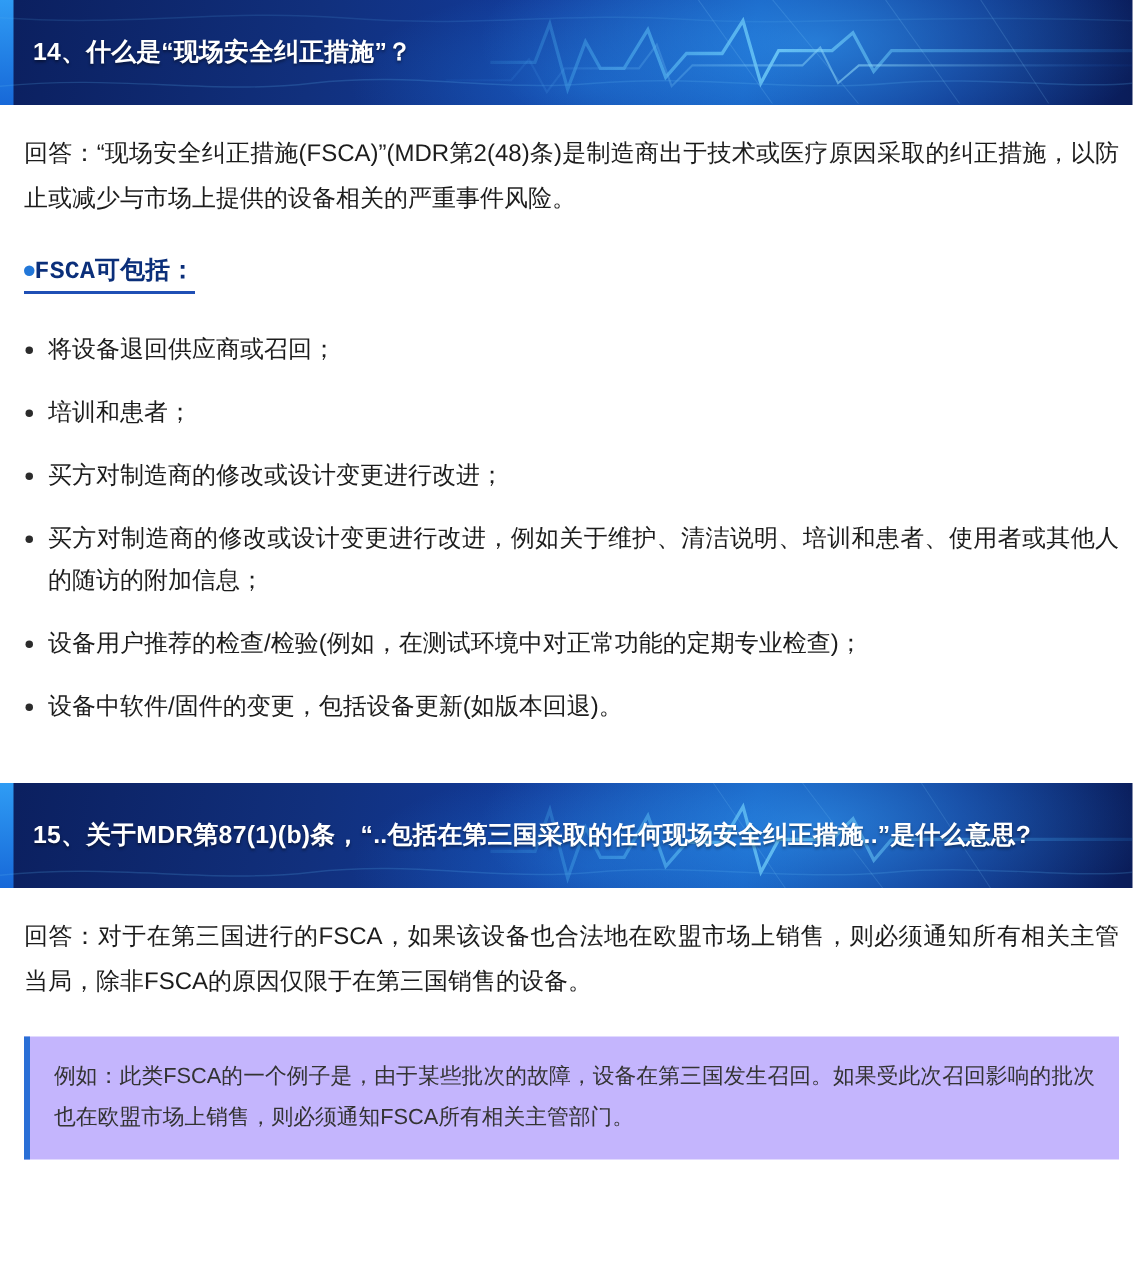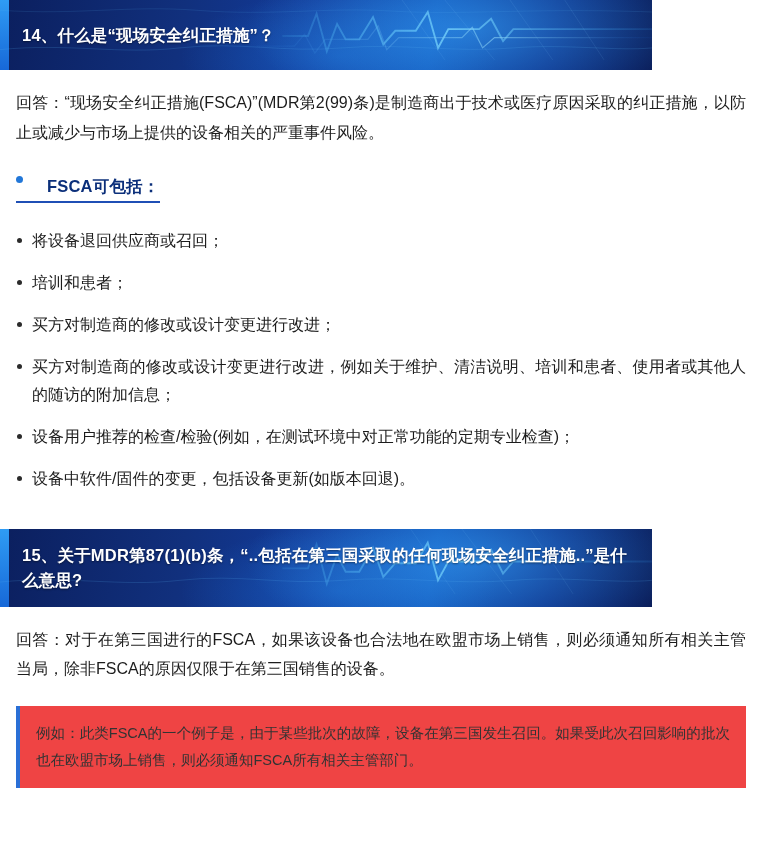--- a/index.html
+++ b/index.html
@@ -18,21 +18,21 @@
     width: 762px;
     min-height: 843px;
     position: relative;
     background: #ffffff;
     overflow: hidden;
   }
 
   
   .banner {
     position: relative;
-    width: 652px;
+    width: 755px;
     min-height: 70px;
     background:
       radial-gradient(ellipse 320px 120px at 72% 40%, rgba(60,170,255,0.55) 0%, rgba(10,40,120,0.0) 70%),
       radial-gradient(ellipse 220px 90px at 52% 80%, rgba(30,120,220,0.45) 0%, rgba(10,30,100,0.0) 72%),
       linear-gradient(100deg, #0b1f5e 0%, #11307d 28%, #123b9b 48%, #0e4fb4 66%, #0b2d86 84%, #0a1c58 100%);
     display: flex;
     align-items: center;
     box-sizing: border-box;
     padding: 14px 22px 14px 22px;
     overflow: hidden;
@@ -72,23 +72,25 @@
     text-align: justify;
   }
 
   
   .subhead-wrap {
     padding: 0 16px;
     margin: 22px 0 6px 0;
   }
   .subhead {
     display: inline-flex;
-    gap: 24px;
+    align-items: center;
+    gap: 0;
     border-bottom: 2px solid #1f4fb5;
     padding-bottom: 3px;
+    font-family: Liberation Mono, monospace;
   }
   .subhead .dot {
     width: 7px;
     height: 7px;
     border-radius: 50%;
     background: #2277d8;
     display: inline-block;
     flex: 0 0 auto;
   }
   .subhead .txt {
@@ -121,21 +123,21 @@
     width: 5px;
     height: 5px;
     background: #2b2b2b;
     border-radius: 50%;
   }
 
   
   .notebox {
     margin: 22px 16px 26px 16px;
     border-left: 4px solid #2a6fd6;
-    background: #ef4444;
+    background: #c4b5fd;
     padding: 14px 16px 14px 16px;
     box-sizing: border-box;
   }
   .notebox p {
     margin: 0;
     font-size: 14.5px;
     line-height: 1.85;
     color: #333333;
     text-align: justify;
   }
@@ -168,21 +170,21 @@
       <g stroke="#8fd8ff" stroke-opacity="0.20" stroke-width="0.7">
         <line x1="470" y1="0" x2="520" y2="70"></line>
         <line x1="520" y1="0" x2="578" y2="70"></line>
         <line x1="596" y1="0" x2="646" y2="70"></line>
         <line x1="660" y1="0" x2="706" y2="70"></line>
       </g>
     </svg>
     <div class="banner-title">14、什么是“现场安全纠正措施”？</div>
   </div>
 
-  <p class="para">回答：“现场安全纠正措施(FSCA)”(MDR第2(99)条)是制造商出于技术或医疗原因采取的纠正措施，以防止或减少与市场上提供的设备相关的严重事件风险。</p>
+  <p class="para">回答：“现场安全纠正措施(FSCA)”(MDR第2(48)条)是制造商出于技术或医疗原因采取的纠正措施，以防止或减少与市场上提供的设备相关的严重事件风险。</p>
 
   <div class="subhead-wrap">
     <span class="subhead">
       <span class="dot"></span>
       <span class="txt">FSCA可包括：</span>
     </span>
   </div>
 
   <ul class="bullets">
     <li>将设备退回供应商或召回；</li>

